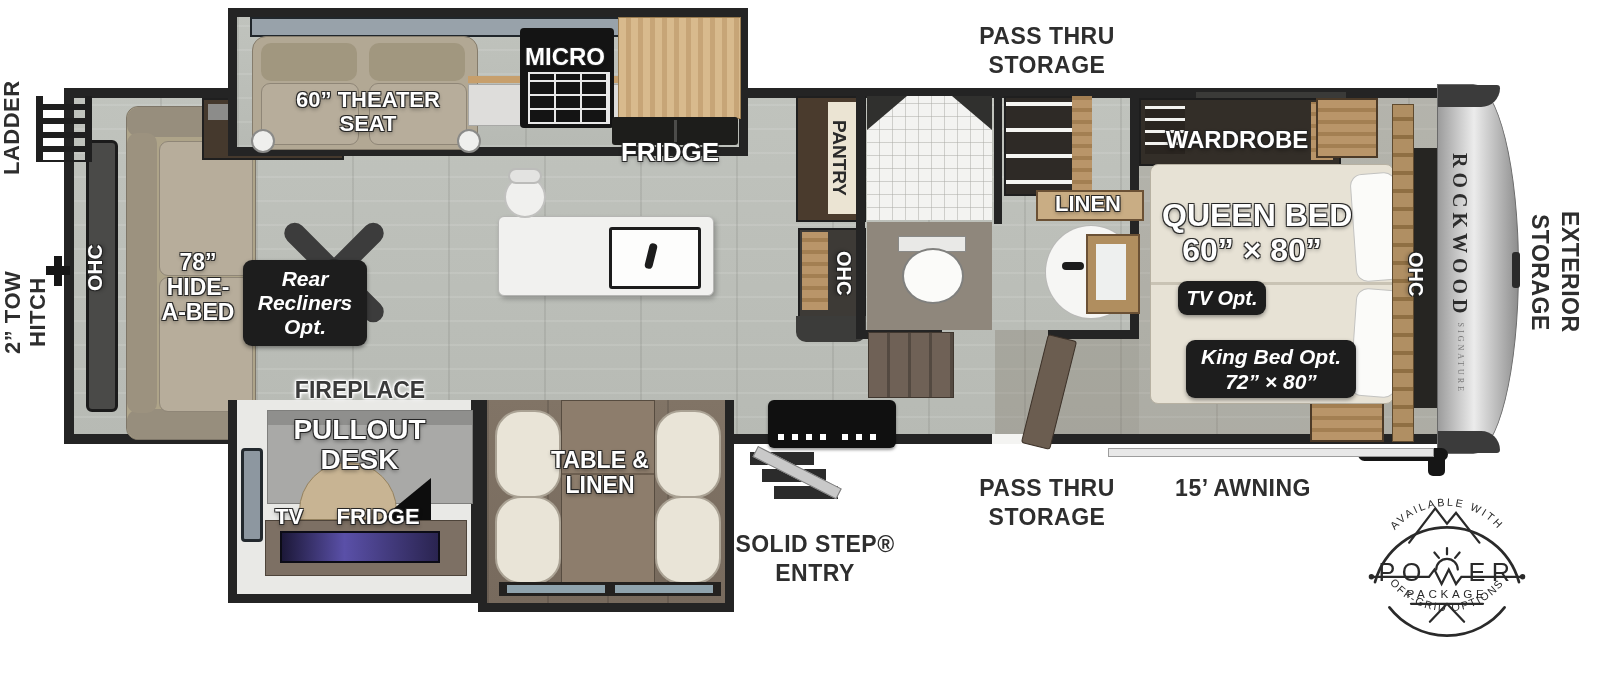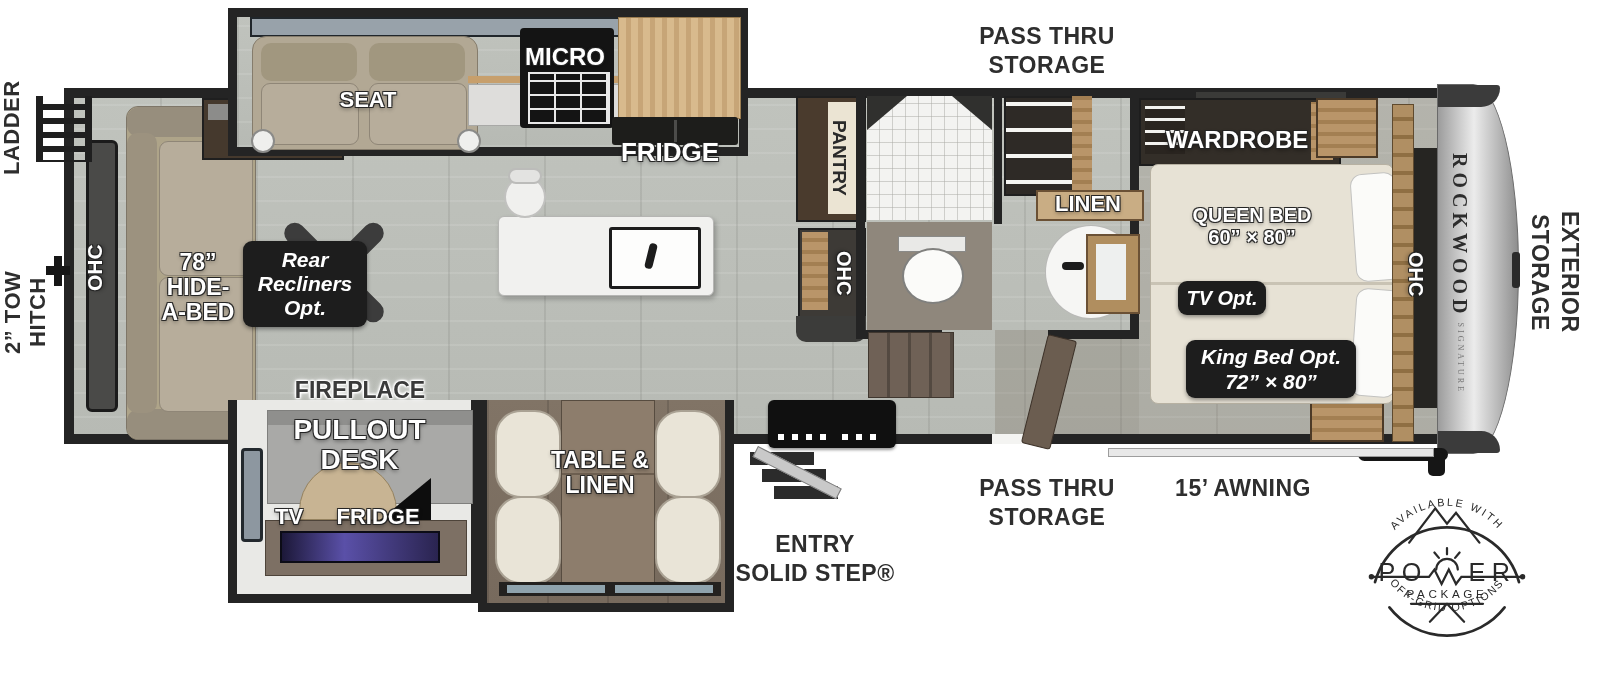--- a/index.html
+++ b/index.html
@@ -78,37 +78,38 @@
 
   <div class="abs" style="left:202px;top:98px;width:138px;height:58px;background:#45392d;border:2px solid #1f1f1f;">
     <div class="abs" style="left:4px;top:4px;width:126px;height:16px;background:#8c8c8a;"></div>
   </div>
 
   <div class="abs" style="left:268px;top:206px;width:132px;height:132px;">
     <div class="fan-bar" style="transform:rotate(45deg);"></div>
     <div class="fan-bar" style="transform:rotate(-45deg);"></div>
     <div class="abs" style="left:53px;top:53px;width:26px;height:26px;background:#2c2c2c;border-radius:50%;"></div>
   </div>
-  <div class="badge" style="left:243px;top:241px;width:124px;height:86px;font-size:21px;line-height:1.15;">
+  <div class="badge" style="left:243px;top:260px;width:124px;height:86px;font-size:21px;line-height:1.15;">
     <div>Rear</div>
     <div>Recliners</div>
     <div>Opt.</div>
   </div>
 
   <div class="abs slide floor" style="left:228px;top:8px;width:520px;height:148px;"></div>
   <div class="abs" style="left:250px;top:17px;width:382px;height:16px;background:#98a2aa;border:2px solid #20262b;"></div>
   <div class="abs" style="left:252px;top:36px;width:224px;height:112px;background:#b2a894;border-radius:14px;border:1px solid #857c6c;">
     <div class="abs" style="left:8px;top:6px;width:96px;height:38px;background:#a1977f;border-radius:10px;"></div>
     <div class="abs" style="left:116px;top:6px;width:96px;height:38px;background:#a1977f;border-radius:10px;"></div>
     <div class="cushion" style="left:8px;top:46px;width:96px;height:60px;"></div>
     <div class="cushion" style="left:116px;top:46px;width:96px;height:60px;"></div>
     <div class="abs" style="left:-2px;top:92px;width:20px;height:20px;background:#efefed;border:2px solid #8b8b89;border-radius:50%;"></div>
     <div class="abs" style="left:204px;top:92px;width:20px;height:20px;background:#efefed;border:2px solid #8b8b89;border-radius:50%;"></div>
   </div>
   <div class="lbl lbl-white" style="left:268px;top:88px;width:200px;font-size:22px;">
+    <div>60” THEATER</div>
     <div>SEAT</div>
   </div>
 
   <div class="abs" style="left:468px;top:84px;width:152px;height:40px;background:#dedddb;border:1px solid #a8a8a6;"></div>
   <div class="abs" style="left:468px;top:76px;width:152px;height:7px;background:#c79f6c;"></div>
   <div class="abs" style="left:520px;top:28px;width:94px;height:100px;background:#141414;border-radius:4px;">
     <div class="abs" style="left:8px;top:44px;width:78px;height:48px;background:
       repeating-linear-gradient(0deg,transparent 0 12px,#e8e8e8 12px 14px),
       repeating-linear-gradient(90deg,transparent 0 24px,#e8e8e8 24px 26px);border:2px solid #e8e8e8;"></div>
   </div>
@@ -188,21 +189,21 @@
   <div class="abs" style="left:1150px;top:164px;width:242px;height:238px;background:#e7e2d5;border:1px solid #b7b1a2;border-radius:8px;">
     <div class="abs" style="left:0;top:117px;width:242px;height:3px;background:#c9c3b4;"></div>
     <div class="abs" style="left:202px;top:8px;width:44px;height:106px;background:#fbfbf9;border:1px solid #c2c2c0;border-radius:12px;transform:rotate(-4deg);"></div>
     <div class="abs" style="left:202px;top:124px;width:44px;height:106px;background:#fbfbf9;border:1px solid #c2c2c0;border-radius:12px;transform:rotate(4deg);"></div>
   </div>
   <div class="abs" style="left:1392px;top:104px;width:20px;height:336px;background:
       repeating-linear-gradient(0deg,#b08f63 0 14px,#8f6f43 14px 18px);border:1px solid #5f4a2e;"></div>
   <div class="abs" style="left:1414px;top:148px;width:24px;height:260px;background:#262522;"></div>
   <div class="lbl lbl-white vert-cw" style="left:1404px;top:234px;height:80px;font-size:20px;"><span>OHC</span></div>
 
-  <div class="lbl lbl-white" style="left:1162px;top:198px;width:180px;font-size:20px;margin-top:7px;">
+  <div class="lbl lbl-white" style="left:1162px;top:198px;width:180px;font-size:32px;">
     <div>QUEEN BED</div>
     <div>60” × 80”</div>
   </div>
   <div class="badge" style="left:1178px;top:281px;width:88px;height:34px;font-size:20px;">
       <span>TV Opt.</span>
     </div>
   <div class="badge" style="left:1186px;top:340px;width:170px;height:58px;font-size:21px;line-height:1.2;">
     <div>King Bed Opt.</div>
     <div>72” × 80”</div>
   </div>
@@ -278,22 +279,22 @@
   <div class="lbl lbl-out" style="left:947px;top:22px;width:200px;line-height:1.25;">
     <div>PASS THRU</div>
     <div>STORAGE</div>
   </div>
   <div class="lbl lbl-out" style="left:947px;top:474px;width:200px;line-height:1.25;">
     <div>PASS THRU</div>
     <div>STORAGE</div>
   </div>
   <div class="lbl lbl-out" style="left:1148px;top:476px;width:190px;"><span>15’ AWNING</span></div>
   <div class="lbl lbl-out" style="left:722px;top:530px;width:186px;line-height:1.25;">
+    <div>SOLID STEP®</div>
     <div>ENTRY</div>
-    <div>SOLID STEP®</div>
   </div>
   <div class="lbl lbl-out vert-cw" style="left:1524px;top:196px;height:152px;line-height:1.3;">
     <div>EXTERIOR</div>
     <div>STORAGE</div>
   </div>
 
   <svg class="abs" style="left:1357px;top:467px;" width="180" height="180" viewBox="0 0 200 200">
     <defs>
       <path id="arcTopText" d="M 26 106 A 75 75 0 0 1 174 106"></path>
       <path id="arcBottomText" d="M 22 98 A 80 80 0 0 0 178 98"></path>

